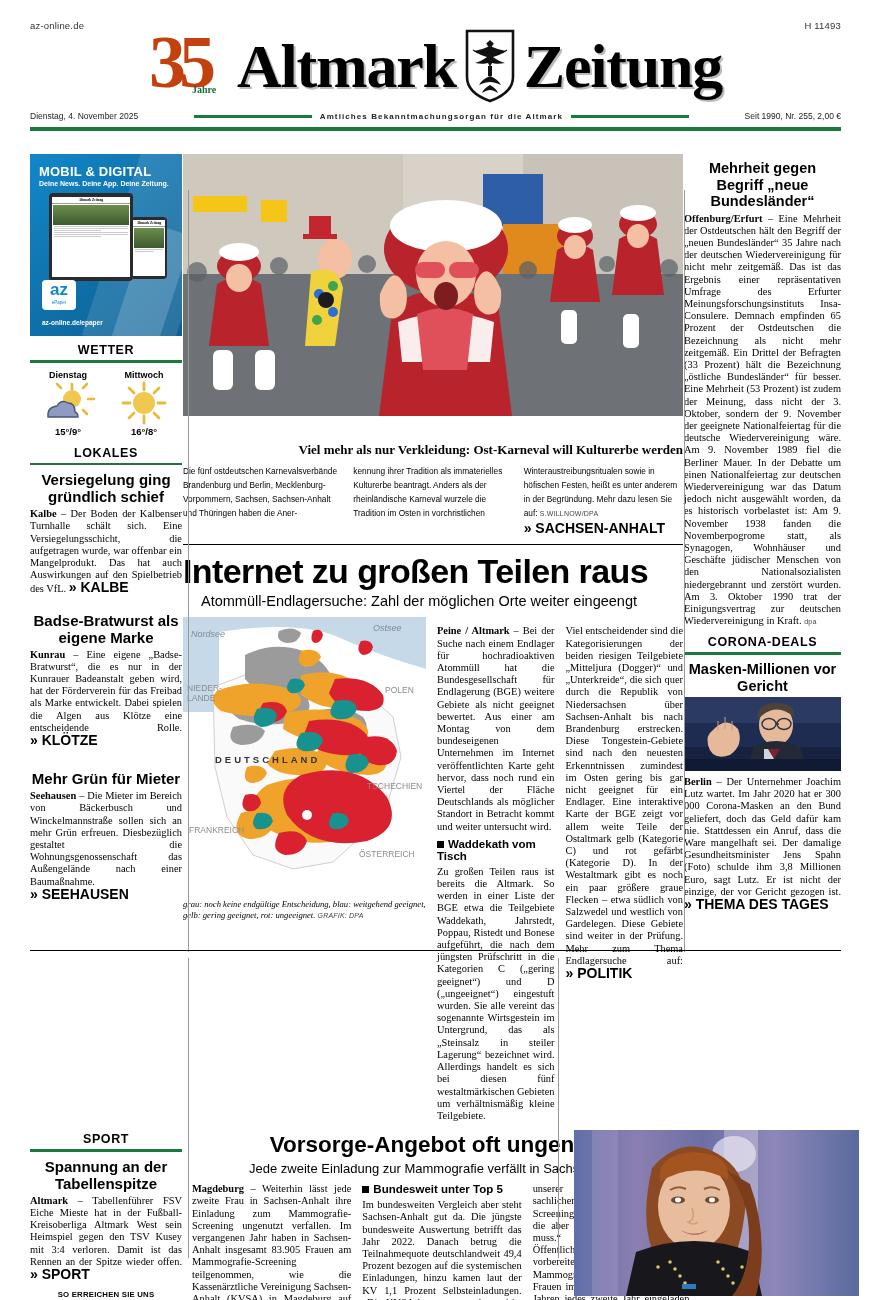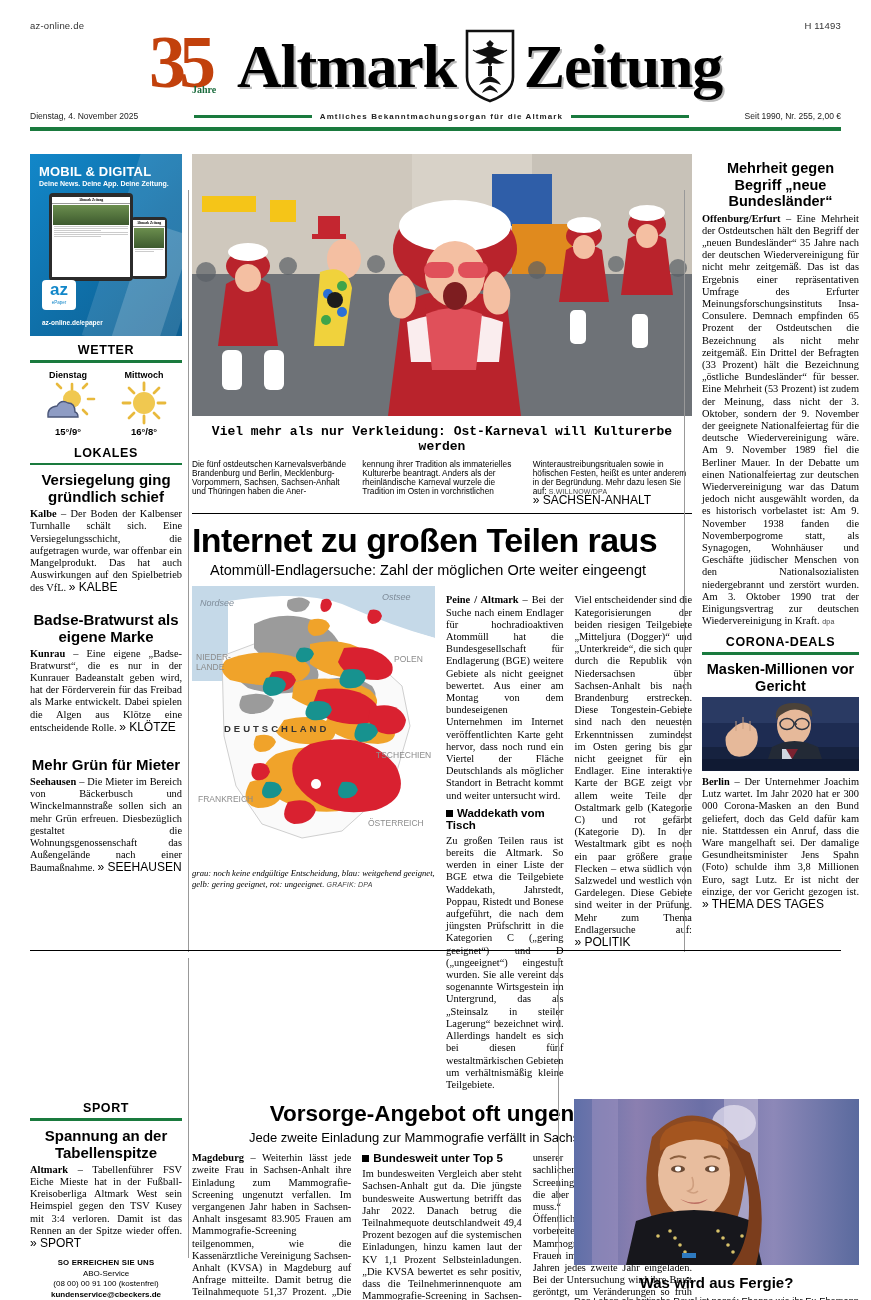--- a/index.html
+++ b/index.html
@@ -30,21 +30,21 @@
   .crest svg { display:block; }
   .mh-botrow { display: flex; justify-content: space-between; align-items: center;
     font-family: "Liberation Sans", sans-serif; font-size: 8.5px; color: #222; margin-top: 4px; gap: 46px; }
   .mh-rule { display: flex; align-items: center; gap: 8px; flex: 1; margin: 0 10px; }
   .mh-rule .bar { height: 3px; background: #1a7a3e; flex: 1; }
   .mh-rule .txt { font-family: "Liberation Sans", sans-serif; font-size: 8px; font-weight: bold;
     letter-spacing: 1.1px; white-space: nowrap; }
   .green-thick { height: 4px; background: #1a7a3e; margin-top: 6px; }
 
   
-  .main-grid { display: flex; gap: 10px; margin-top: 9px; }
+  .main-grid { display: flex; gap: 1px; margin-top: 9px; }
   .col-left { width: 152px; flex: 0 0 152px; }
   .col-mid { width: 500px; flex: 0 0 500px; }
   .col-right { width: 157px; flex: 0 0 157px; }
 
   
   .promo { width: 152px; height: 182px; background: linear-gradient(135deg,#1287c9 0%, #0f6fa8 55%, #0d5f92 100%);
     position: relative; overflow: hidden; }
   .promo-sweep { position: absolute; right: -20px; top: -10px; width: 90px; height: 210px;
     background: rgba(255,255,255,.12); transform: rotate(18deg); }
   .promo-sweep2 { position: absolute; right: 10px; bottom: -30px; width: 46px; height: 140px;
@@ -85,29 +85,29 @@
   .wx-ico { height: 46px; display: flex; align-items: center; justify-content: center; }
   .wx-temp { font-family: "Liberation Sans", sans-serif; font-size: 9.5px; font-weight: bold; }
 
   
   .a-head { font-family: "Liberation Sans", sans-serif; font-weight: bold; font-size: 15px;
     line-height: 17px; text-align: center; margin: 6px 0 3px; }
   .a-head.sm { font-size: 14.5px; line-height: 16.5px; }
   .a-body { font-family: "Liberation Serif", serif; font-size: 10.4px; line-height: 12.2px;
     text-align: justify; text-justify: inter-word; hyphens: auto; }
   .a-body b { font-family: "Liberation Serif", serif; }
-  .ref { font-family: "Liberation Sans", sans-serif; font-weight: normal; font-size: 12px; white-space: nowrap; }
+  .ref { font-family: "Liberation Sans", sans-serif; font-weight: bold; font-size: 14px; white-space: nowrap; }
   .credit { font-family: "Liberation Sans", sans-serif; font-size: 7px; color: #444; letter-spacing: .2px; }
 
   
   .ph-carnival { width: 500px; height: 262px; position: relative; overflow: hidden; background:#8a8f95; }
-  .cap-head { font-family: Liberation Mono, monospace; font-weight: bold; font-size: 13px;
-    text-align: center; padding: 8px 0 6px; }
+  .cap-head { font-family: Liberation Serif, serif; font-weight: bold; font-size: 13px;
+    text-align: right; padding: 8px 0 6px; margin-top: 18px; }
   .cap-cols { display: flex; gap: 11px; font-family: "Liberation Sans", sans-serif;
-    font-size: 8.3px; line-height: 9px; justify-content: space-between; }
+    font-size: 8.3px; line-height: 14px; justify-content: space-between; }
   .cap-cols > div { flex: 1; }
 
   
   .lead-rule { height: 1.4px; background: #000; margin-top: 7px; }
   .lead-head { font-family: "Liberation Sans", sans-serif; font-weight: bold; font-size: 34px;
     line-height: 37px; letter-spacing: -.6px; padding-top: 8px; }
   .lead-sub { font-family: "Liberation Sans", sans-serif; font-size: 14.5px; line-height: 17px;
     padding: 3px 0 7px; margin-left: 18px; }
   .lead-body { display: flex; gap: 11px; }
   .lead-map { width: 243px; flex: 0 0 243px; }

